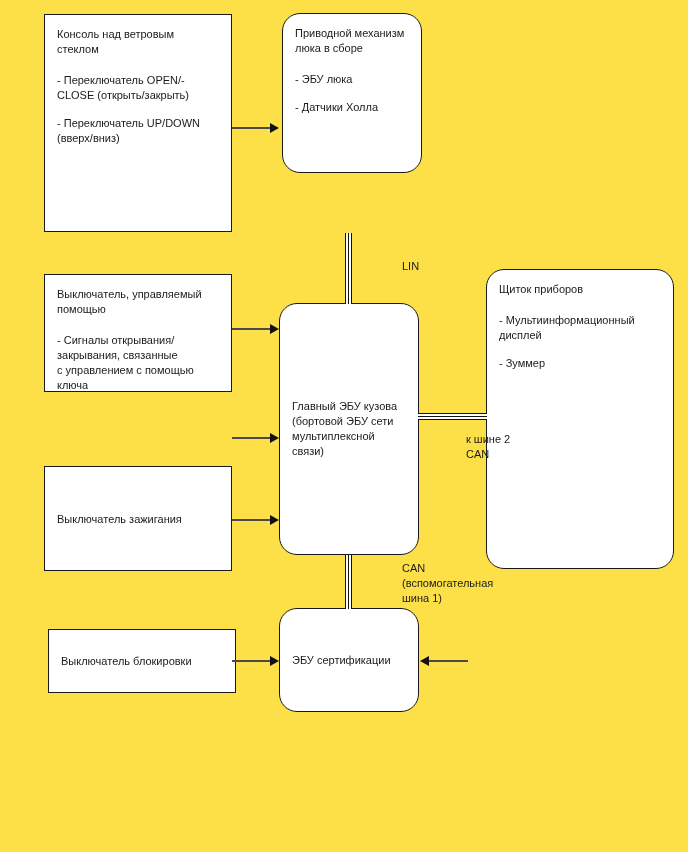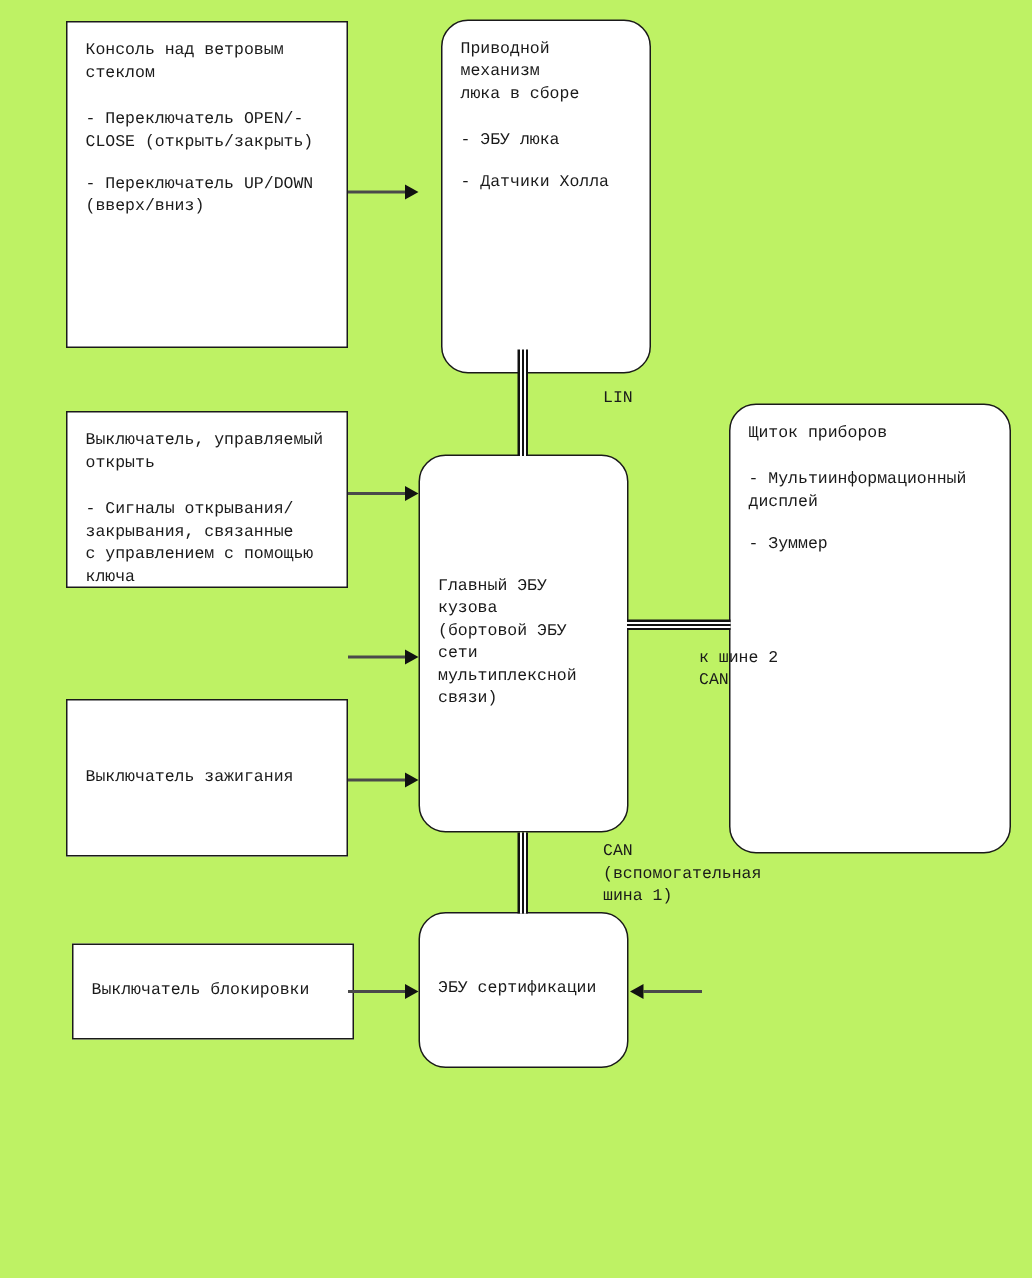--- a/index.html
+++ b/index.html
@@ -11,22 +11,21 @@
     width: 688px;
     height: 852px;
     font-family: "Liberation Sans", sans-serif;
     color: #000000;
     overflow: hidden;
   }
   #canvas {
     position: relative;
     width: 688px;
     height: 852px;
-    background: #bef264;
-    font-family: Liberation Mono, monospace;
+    background: #fde047;
   }
   .node {
     position: absolute;
     box-sizing: border-box;
     background: #ffffff;
     border: 1.6px solid #1a1a1a;
   }
   .node.rounded {
     border-radius: 18px;
   }
@@ -125,35 +124,35 @@
 стеклом</p>
       <ul class="items">
         <li>- Переключатель OPEN/-
 CLOSE (открыть/закрыть)</li>
         <li>- Переключатель UP/DOWN
 (вверх/вниз)</li>
       </ul>
     </div>
   </div>
 
-  <div class="node rounded" style="left:294px; top:13px; width:140px; height:236px;">
+  <div class="node rounded" style="left:282px; top:13px; width:140px; height:160px;">
     <div class="content">
       <p class="title">Приводной механизм
 люка в сборе</p>
       <ul class="items">
         <li>- ЭБУ люка</li>
         <li>- Датчики Холла</li>
       </ul>
     </div>
   </div>
 
   <div class="node" style="left:44px; top:274px; width:188px; height:118px;">
     <div class="content">
       <p class="title">Выключатель, управляемый
-открыть</p>
+помощью</p>
       <ul class="items">
         <li>- Сигналы открывания/
 закрывания, связанные
 с управлением с помощью
 ключа</li>
       </ul>
     </div>
   </div>
 
 

